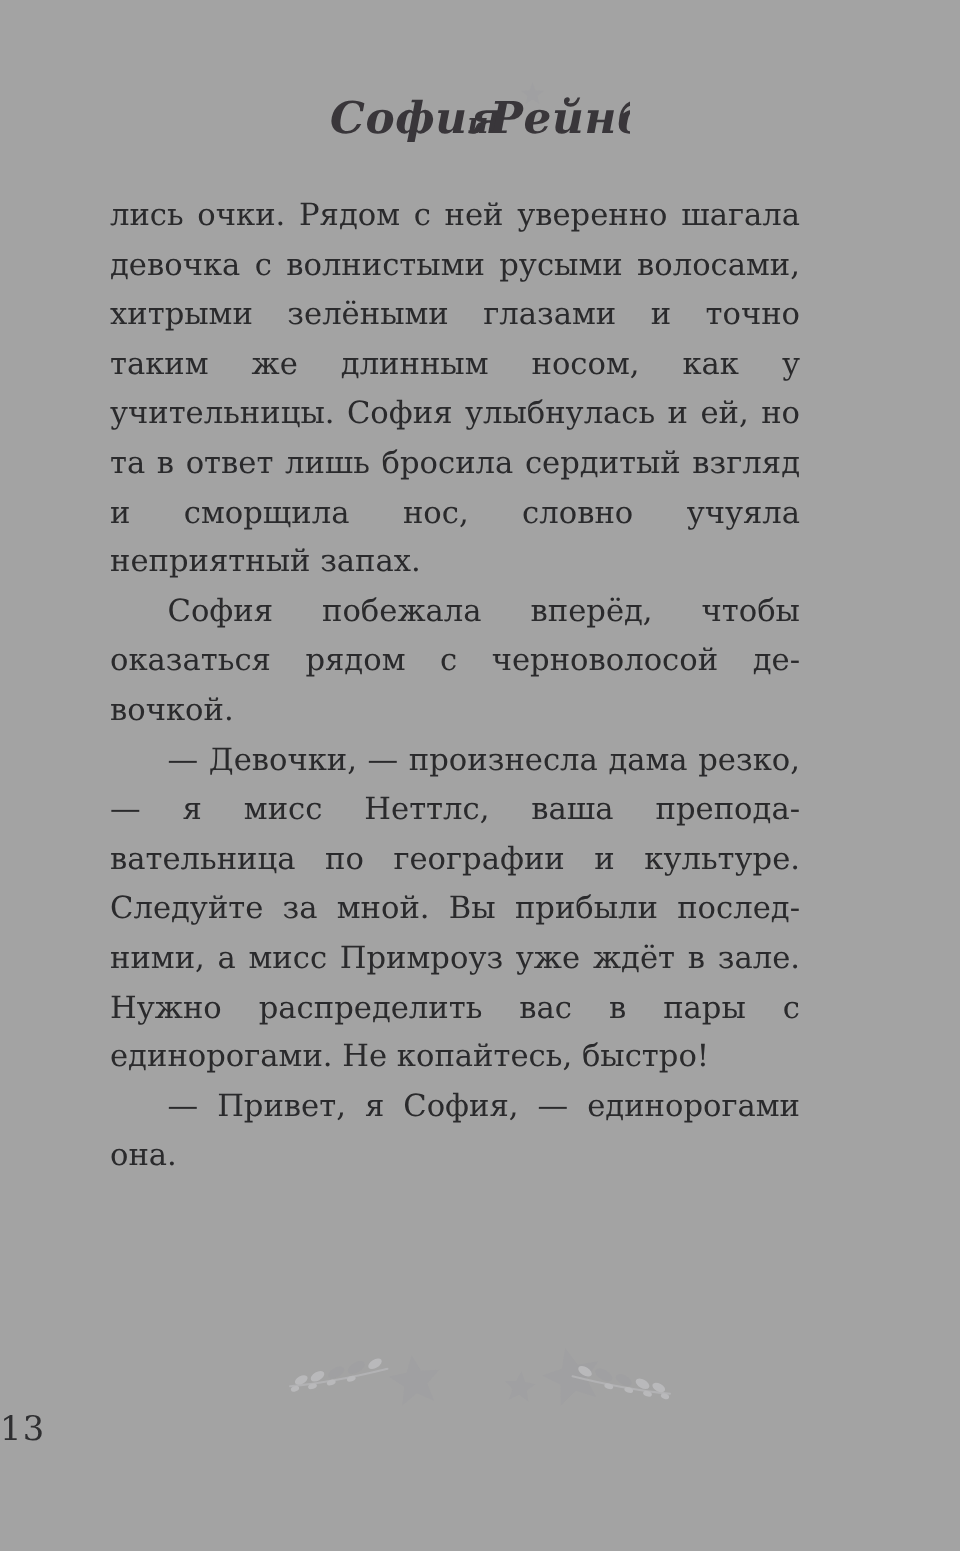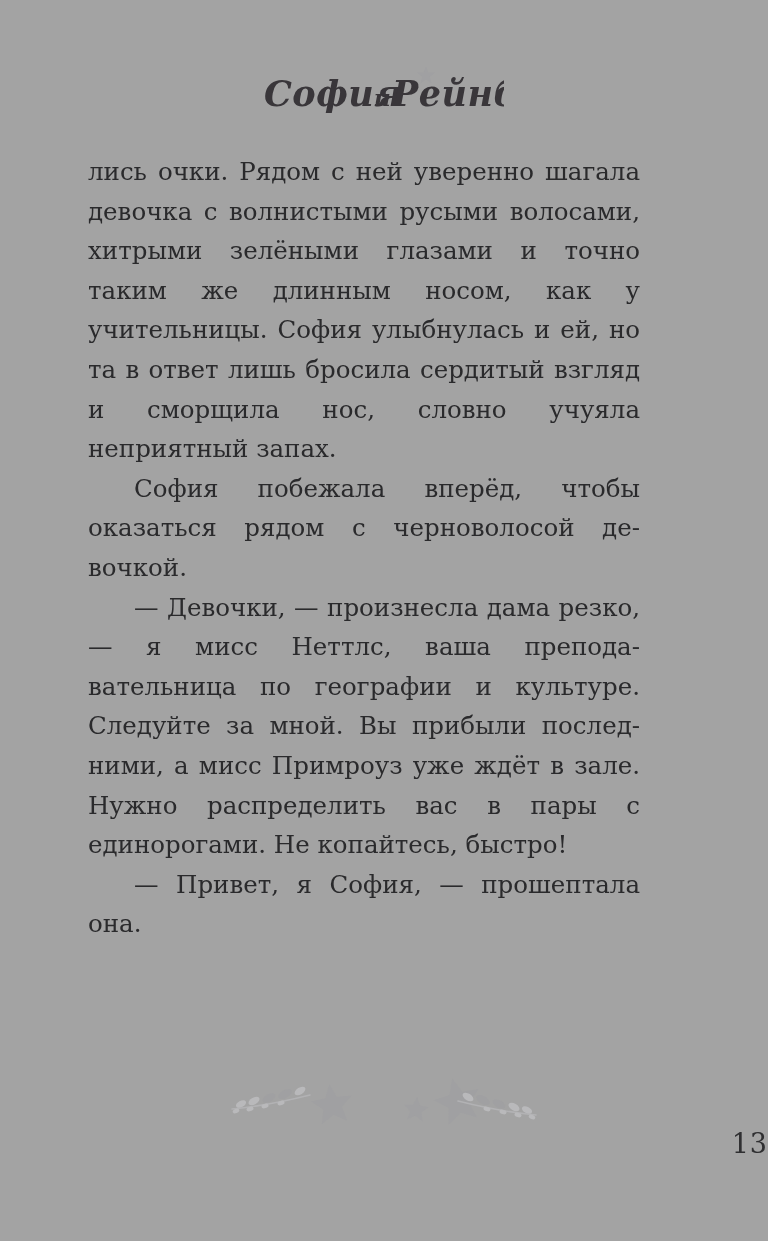--- a/index.html
+++ b/index.html
@@ -97,26 +97,25 @@
     stroke-width: 1.6;
     stroke-linecap: round;
   }
 
   
   .folio {
     position: absolute;
     left: 0;
     right: 0;
     top: 1128px;
-    text-align: right;
+    text-align: left;
     font-family: "DejaVu Serif", serif;
     font-size: 27px;
     color: #2f2f31;
     letter-spacing: 1px;
-    padding-left: 32px;
   }
 </style>
 </head>
 <body>
 
 <div class="page">
 
   <div class="running-head">
     <svg width="240" height="66" viewBox="0 0 240 66" aria-hidden="true">
       <text class="head-text" x="0" y="44">София</text>
@@ -124,21 +123,21 @@
       <text class="head-text" x="128" y="44">Рейнбоу</text>
 
       <polygon class="orn-shape" points="162,4 164.4,10.4 171.2,10.6 165.8,14.8 167.7,21.4 162,17.5 156.3,21.4 158.2,14.8 152.8,10.6 159.6,10.4" fill="#39363a"></polygon>
     </svg>
   </div>
 
   <div class="textblock">
     <p class="para cont">лись очки. Рядом с ней уверенно ша­гала девочка с волнистыми русыми во­лосами, хитрыми зелёными глазами и точно таким же длинным носом, как у учительницы. София улыбнулась и ей, но та в ответ лишь бросила сердитый взгляд и сморщила нос, словно учуяла неприятный запах.</p>
     <p class="para indent">София побежала вперёд, чтобы оказаться рядом с черноволосой де­вочкой.</p>
     <p class="para indent">— Девочки, — произнесла дама рез­ко, — я мисс Неттлс, ваша препода­вательница по географии и культуре. Следуйте за мной. Вы прибыли послед­ними, а мисс Примроуз уже ждёт в зале. Нужно распределить вас в пары с единорогами. Не копайтесь, быстро!</p>
-    <p class="para indent">— Привет, я София, — прошептала она.</p>
+    <p class="para indent">— Привет, я София, — единорогами она.</p>
   </div>
 
   <div class="ornament">
     <svg width="320" height="54" viewBox="0 0 320 54" aria-hidden="true">
 
       <g>
         <path class="orn-stroke" d="M8 31 C30 29, 58 24, 86 17"></path>
         <ellipse class="orn-shape-light" cx="17" cy="26" rx="5.5" ry="3.2" transform="rotate(-28 17 26)"></ellipse>
         <ellipse class="orn-shape-light" cx="30" cy="23" rx="6" ry="3.4" transform="rotate(-30 30 23)"></ellipse>
         <ellipse class="orn-shape" cx="45" cy="20" rx="7" ry="3.8" transform="rotate(-30 45 20)"></ellipse>

